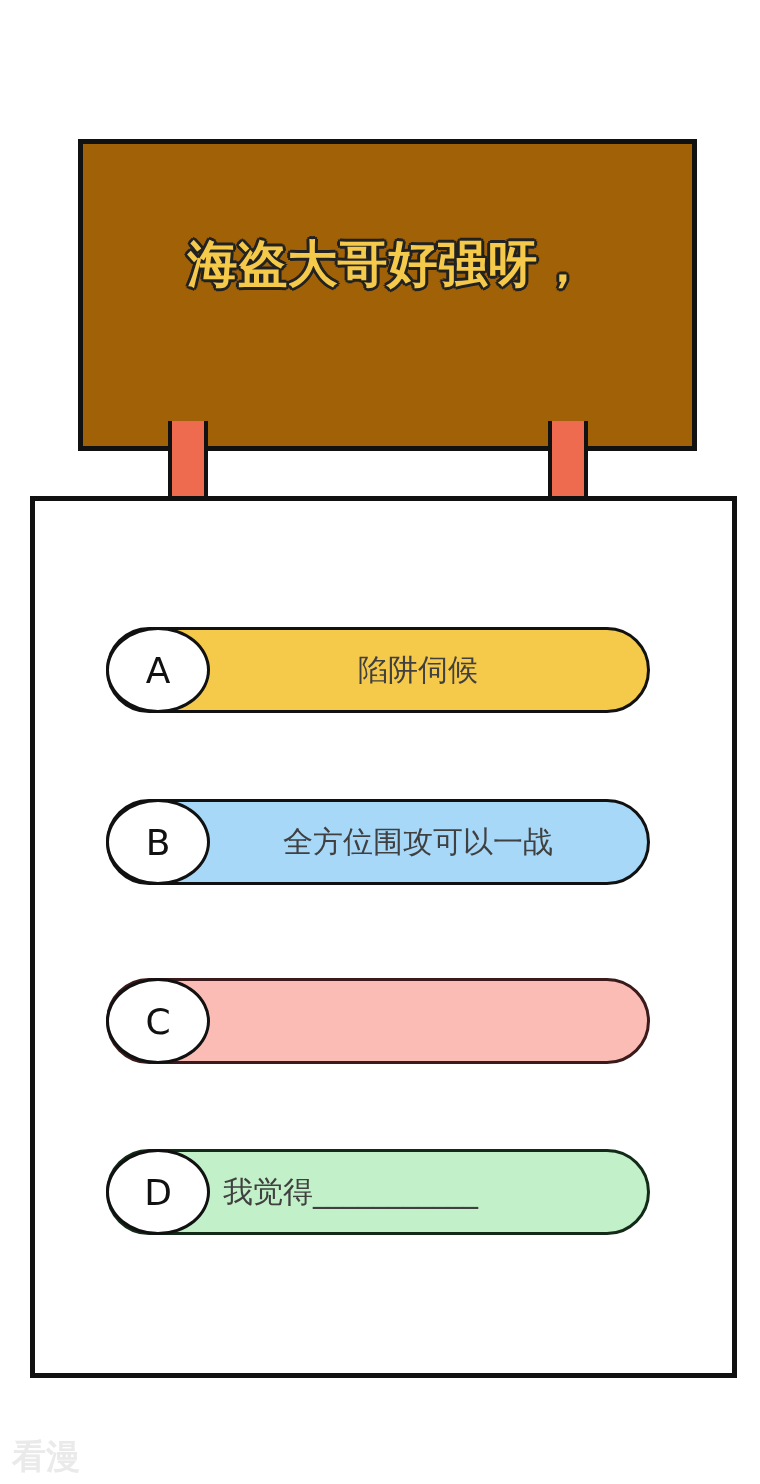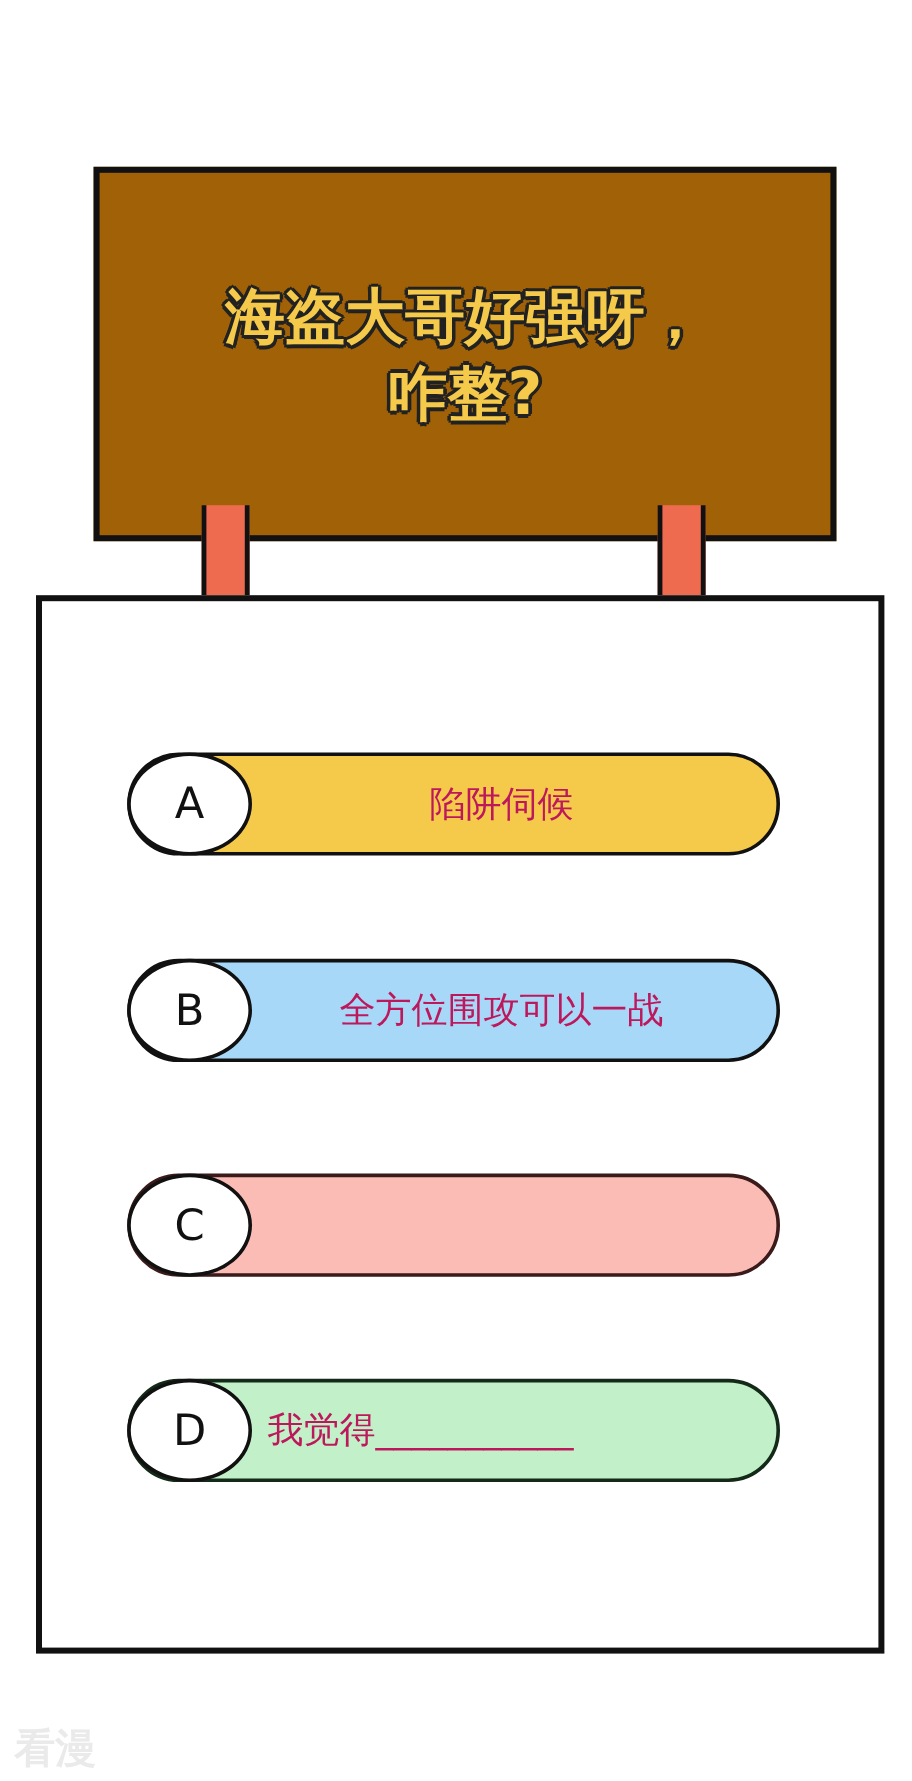--- a/index.html
+++ b/index.html
@@ -15,31 +15,30 @@
   .post { position:absolute; top:421px; width:32px; height:76px; background:#ef6b50;
           border-left:4px solid #111; border-right:4px solid #111; }
   .board { position:absolute; left:30px; top:496px; width:697px; height:872px;
            border:5px solid #111; background:#fff; }
   .option { position:absolute; left:106px; width:544px; height:86px; border:3px solid #111;
             border-radius:46px; box-sizing:border-box; }
   .letter { position:absolute; left:-3px; top:-3px; width:104px; height:86px; border:3px solid #111;
             border-radius:50%; background:#fff; box-sizing:border-box;
             display:flex; align-items:center; justify-content:center; font-size:36px; color:#111; }
   .text { position:absolute; left:100px; right:20px; top:0; bottom:0; display:flex;
-          align-items:center; justify-content:center; font-size:30px; color:#be185d; }
+          align-items:center; justify-content:center; font-size:30px; color:#404040; }
   .text.left { justify-content:flex-start; left:114px; }
   .watermark { position:absolute; left:12px; top:1434px; font-size:34px; color:#eaeaea; font-weight:bold; }
 </style>
 </head>
 <body>
 
 <div class="sign">
   <div class="title">
     <div>海盗大哥好强呀，</div>
-    <div>咋整?</div>
   </div>
 </div>
 
 <div class="post" style="left:168px;"></div>
 <div class="post" style="left:548px;"></div>
 
 <div class="board"></div>
 
 <div class="option" style="top:627px; background:#f5c94a;">
   <div class="letter">A</div>

